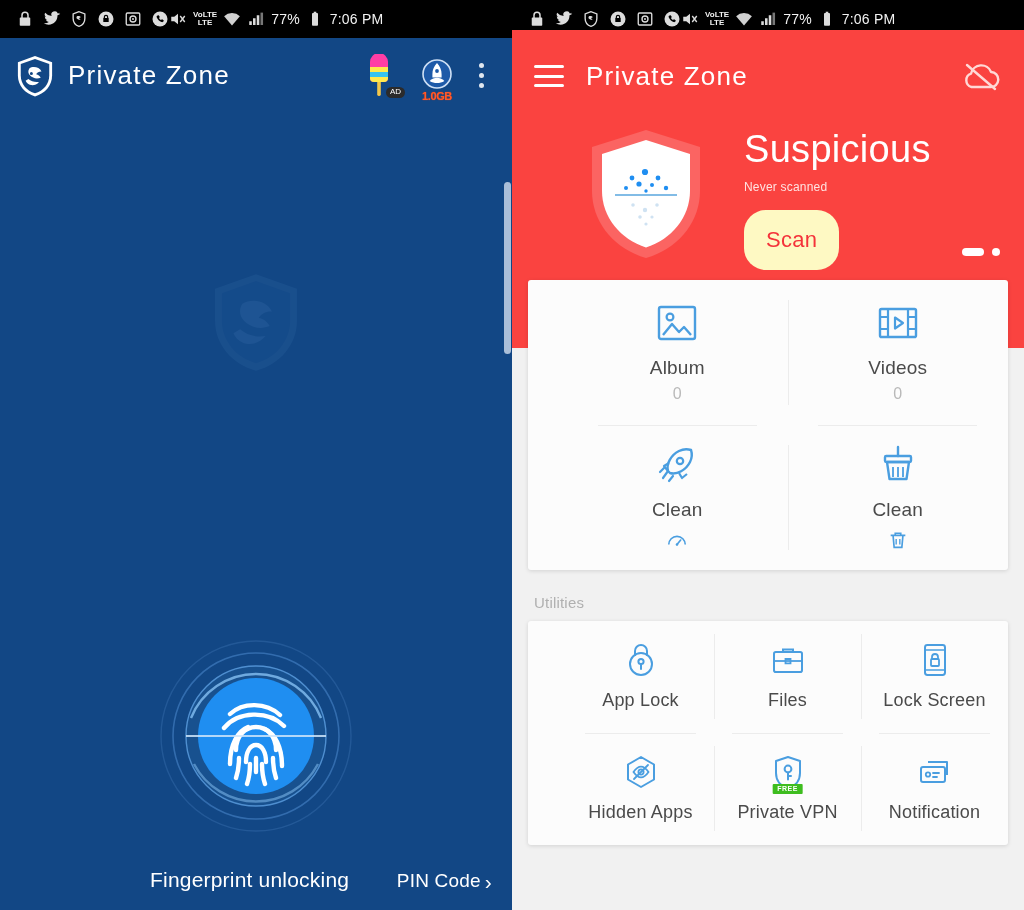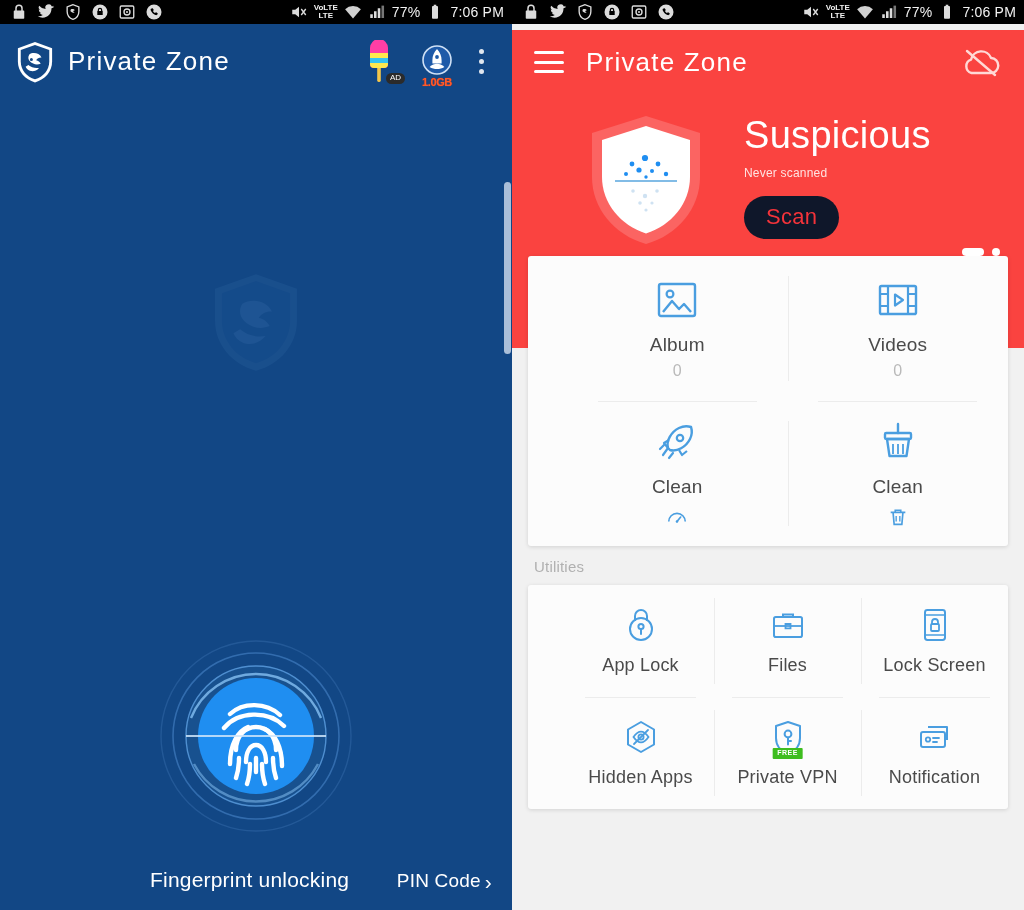--- a/index.html
+++ b/index.html
@@ -6,23 +6,23 @@
   html, body {
     width: 1024px; height: 910px;
     font-family: "Liberation Sans", sans-serif;
     background: #ffffff;
     overflow: hidden;
   }
   .screen { position: relative; width: 1024px; height: 910px; display: flex; }
 
   
   .statusbar {
-    height: 24px; background: #000000;
-    display: flex; align-items: center; justify-content: space-between;
-    padding: 0 8px 0 10px; flex: none;
+    height: 38px; background: #000000;
+    display: flex; align-items: center; justify-content: flex-start;
+    padding: 0 8px 0 16px; flex: none;
   }
   .sb-left { display: flex; align-items: center; gap: 9px; }
   .sb-right { display: flex; align-items: center; gap: 6px; }
   .sb-icon { width: 18px; height: 18px; display: block; }
   .sb-text { color: #f2f2f2; font-size: 14px; letter-spacing: .2px; white-space: nowrap; }
   .sb-volte { display: flex; flex-direction: column; align-items: center; line-height: 1;
               color: #f2f2f2; font-size: 8px; font-weight: bold; }
 
   
   .panel-left {
@@ -102,22 +102,22 @@
   .rp-hero {
     position: relative; z-index: 3; display: flex; align-items: flex-start;
     padding: 6px 0 0 76px; gap: 40px; flex: none;
   }
   .hero-shield { width: 116px; height: 132px; flex: none; margin-top: 8px; }
   .hero-text { padding-top: 10px; }
   .hero-status { color: #ffffff; font-size: 38px; font-weight: 400; line-height: 1.05;
                  letter-spacing: .3px; }
   .hero-sub { color: #ffe3e1; font-size: 12px; margin-top: 10px; letter-spacing: .2px; }
   .scan-btn {
-    margin-top: 16px; background: #0f172a; color: #f4333a;
-    border: none; border-radius: 22px; height: 43px; min-width: 84px;
+    margin-top: 16px; background: #fef9c3; color: #f4333a;
+    border: none; border-radius: 22px; height: 60px; min-width: 84px;
     padding: 0 22px; font-size: 22px; font-family: inherit; cursor: pointer;
     letter-spacing: .3px;
   }
   .page-dots {
     position: absolute; right: 24px; top: 248px; z-index: 4;
     display: flex; align-items: center; gap: 8px;
   }
   .page-dots .pill { width: 22px; height: 8px; border-radius: 4px; background: #fff; display: block; }
   .page-dots .dot  { width: 8px; height: 8px; border-radius: 50%; background: #fff; display: block; }
 
@@ -139,21 +139,21 @@
   .main-cell.tr::before, .main-cell.br::before {
     content: ""; position: absolute; left: 0; top: 14%; bottom: 14%; width: 1px;
     background: #ececec;
   }
   .cell-icon { width: 44px; height: 44px; margin-bottom: 10px; }
   .cell-label { color: #4a4a4a; font-size: 19px; letter-spacing: .2px; }
   .cell-sub { color: #b9b9b9; font-size: 16px; margin-top: 4px; }
   .cell-subicon { width: 22px; height: 22px; margin-top: 6px; }
 
   .utilities-label {
-    color: #b0b0b0; font-size: 15px; padding: 12px 6px 10px 6px; letter-spacing: .2px;
+    color: #b0b0b0; font-size: 15px; padding: 24px 6px 10px 6px; letter-spacing: .2px;
   }
   .grid-util { display: grid; grid-template-columns: 1fr 1fr 1fr; }
   .util-cell {
     height: 112px; display: flex; flex-direction: column; align-items: center;
     justify-content: center; cursor: pointer; position: relative;
   }
   .util-cell.r2::after {
     content: ""; position: absolute; left: 12%; right: 12%; top: 0; height: 1px; background: #ececec;
   }
   .util-cell.c2::before, .util-cell.c3::before {

